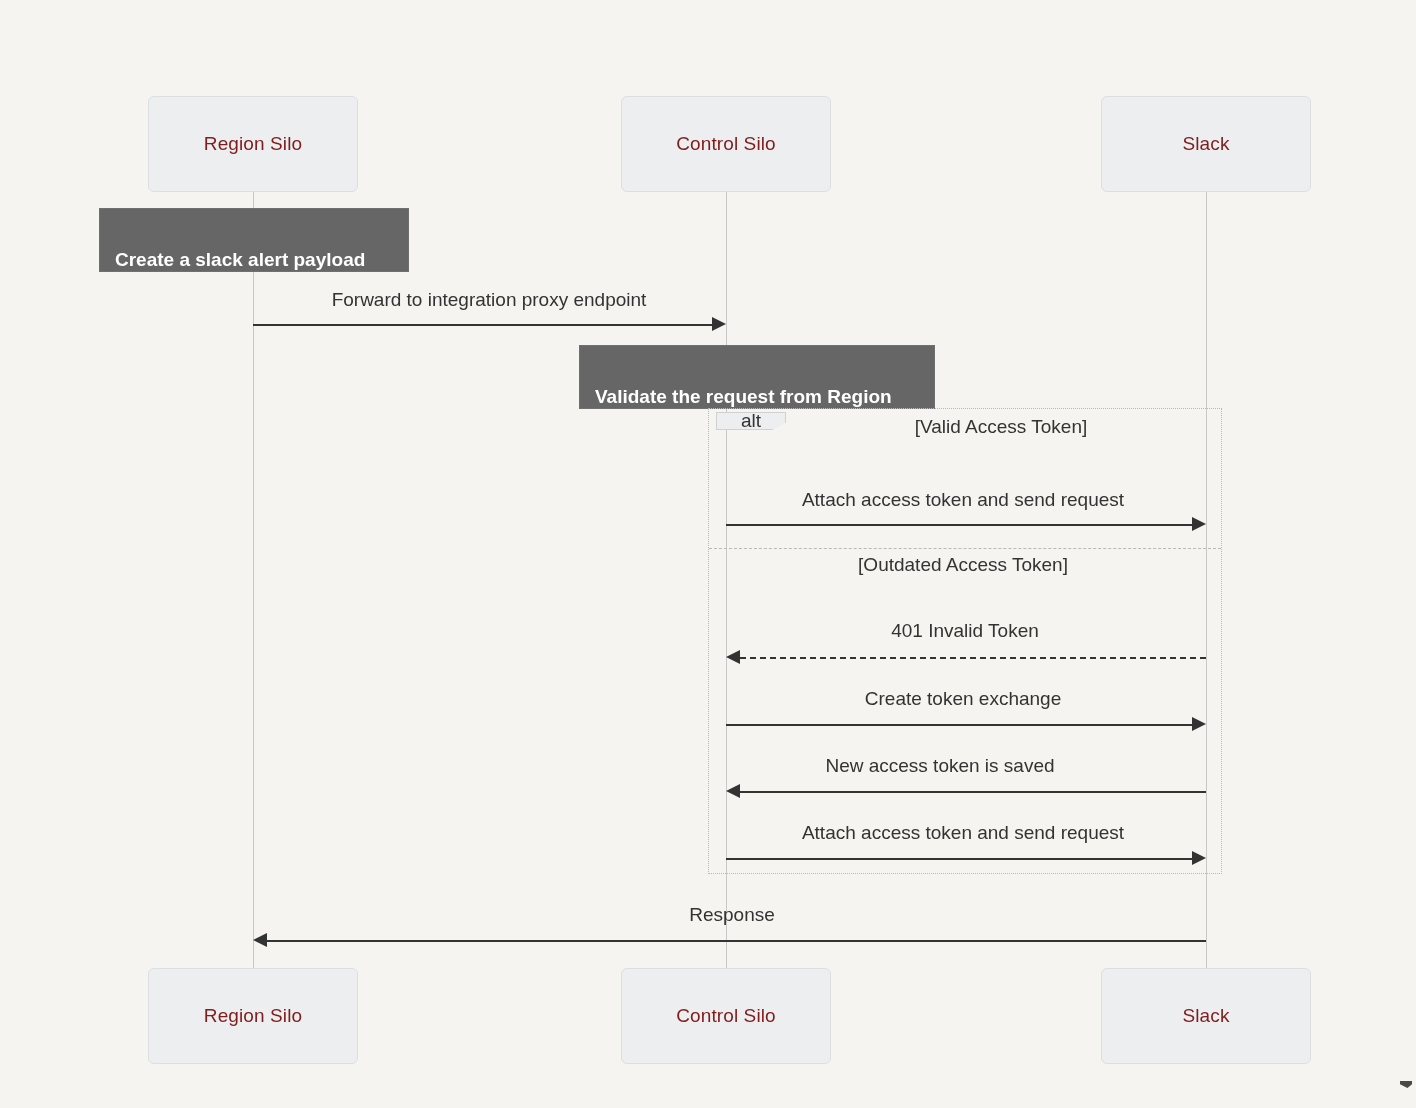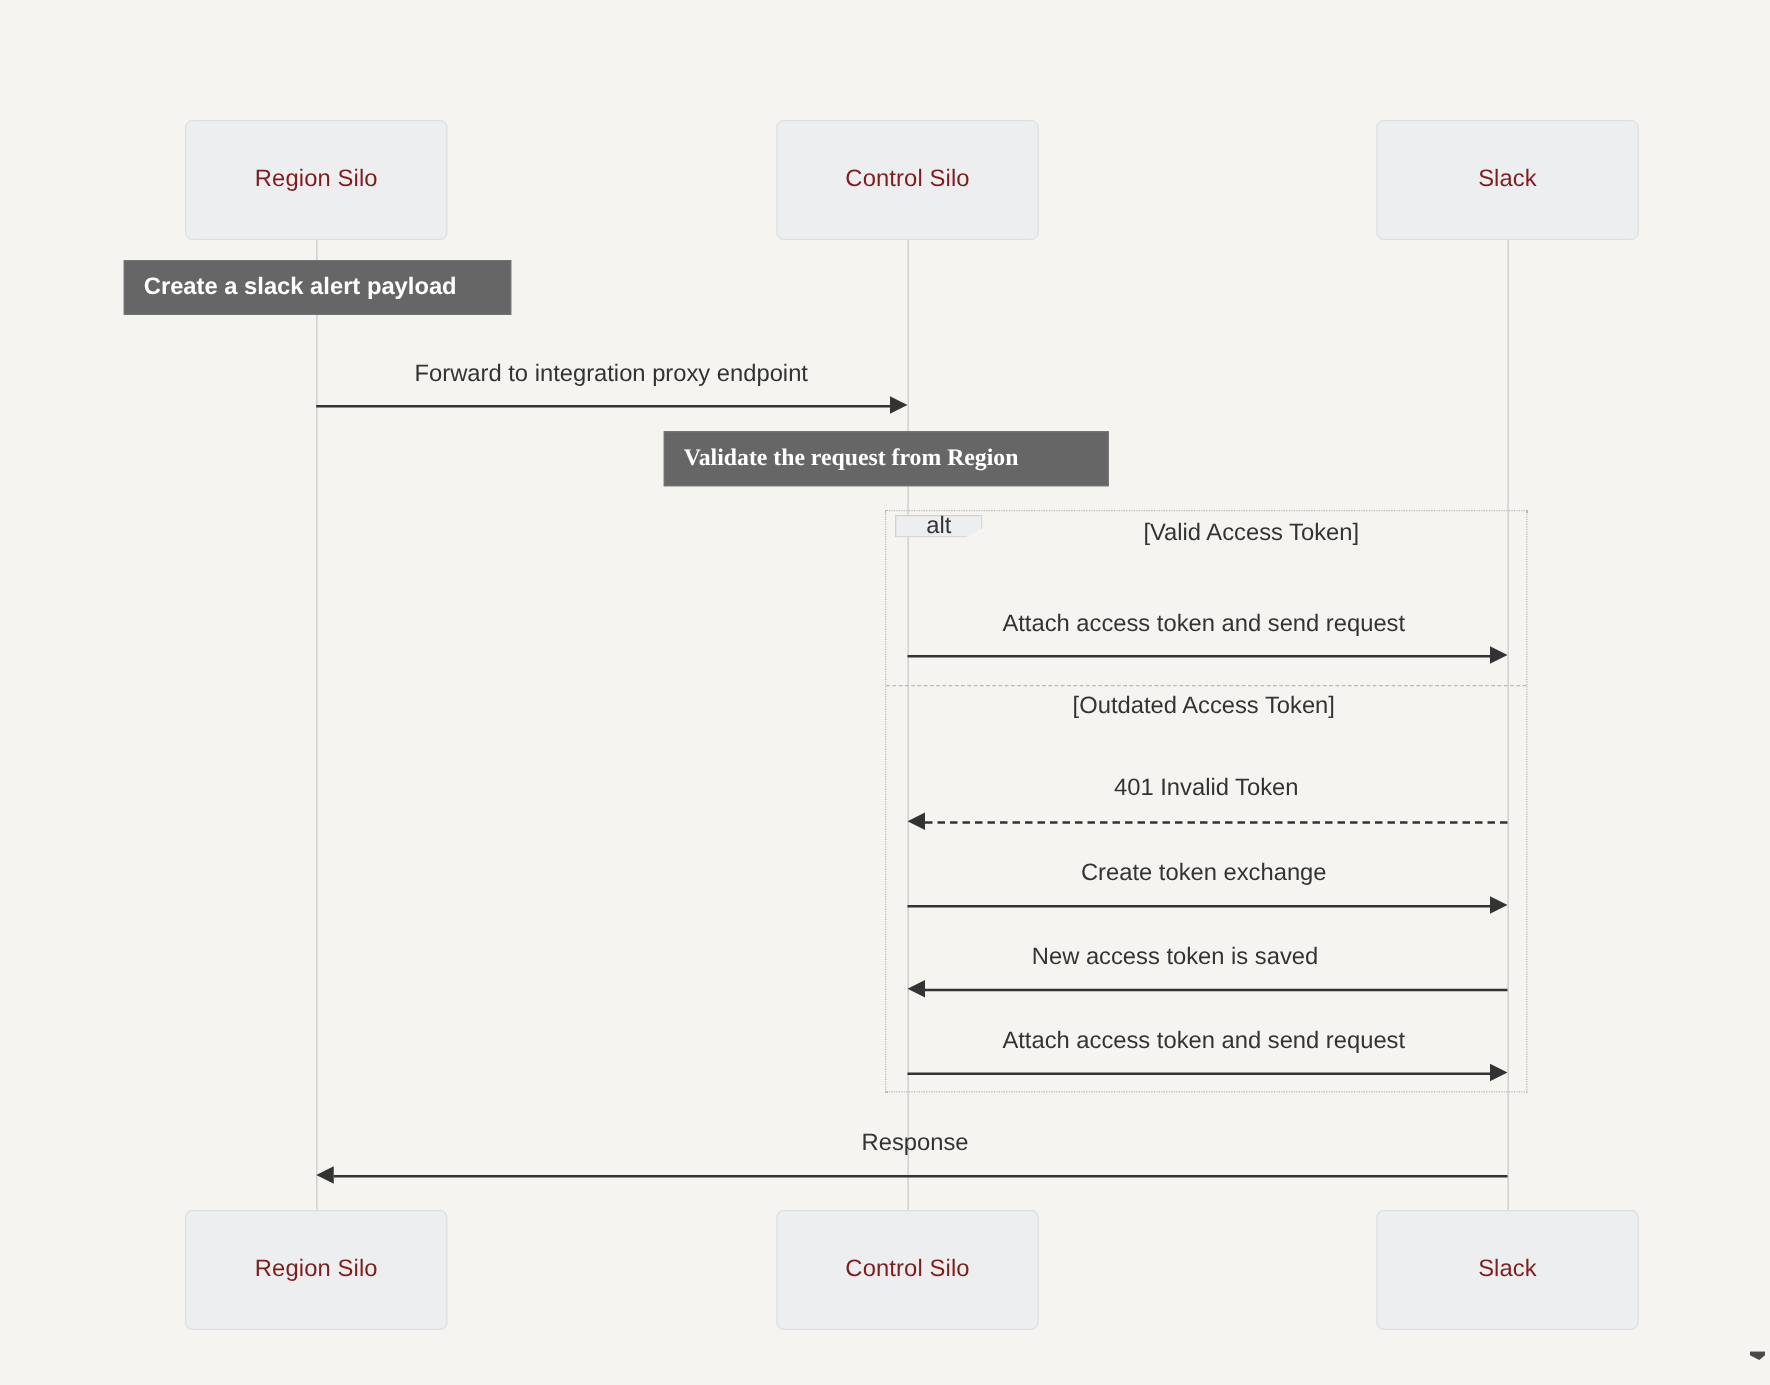--- a/index.html
+++ b/index.html
@@ -36,23 +36,23 @@
     width:1px;
     background:#c8c8c8;
   }
 
   
   .note{
     position:absolute;
     background:#666666;
     border:1px solid #707070;
     box-sizing:border-box;
-    display:flex;align-items:center;
+    display:flex;align-items:flex-end;
     padding-left:15px;
-    height:44px;
+    height:64px;
   }
   .note-text{
     color:#ffffff;
     font-size:19px;
     font-weight:bold;
     white-space:nowrap;
   }
 
   
   .alt-frame{
@@ -150,21 +150,21 @@
   </div>
 
   <div class="note" style="left:99px;top:208px;width:310px;">
     <span class="note-text">Create a slack alert payload</span>
   </div>
 
   <div class="msg-label" style="left:489px;top:289px;text-align:right;">Forward to integration proxy endpoint</div>
   <div class="msg-line" style="left:253px;top:324px;width:459px;"></div>
   <div class="arrow-head right" style="left:712px;top:317px;"></div>
 
-  <div class="note" style="left:531px;top:345px;width:356px;font-family:Liberation Serif, serif;">
+  <div class="note" style="left:579px;top:345px;width:356px;">
     <span class="note-text">Validate the request from Region</span>
   </div>
 
   <div class="alt-frame" style="left:708px;top:408px;width:514px;height:466px;"></div>
 
   <div class="alt-tab" style="left:716px;top:412px;width:70px;height:18px;">
     <span>alt</span>
   </div>
 
   <div class="alt-cond" style="left:1001px;top:416px;">[Valid Access Token]</div>

